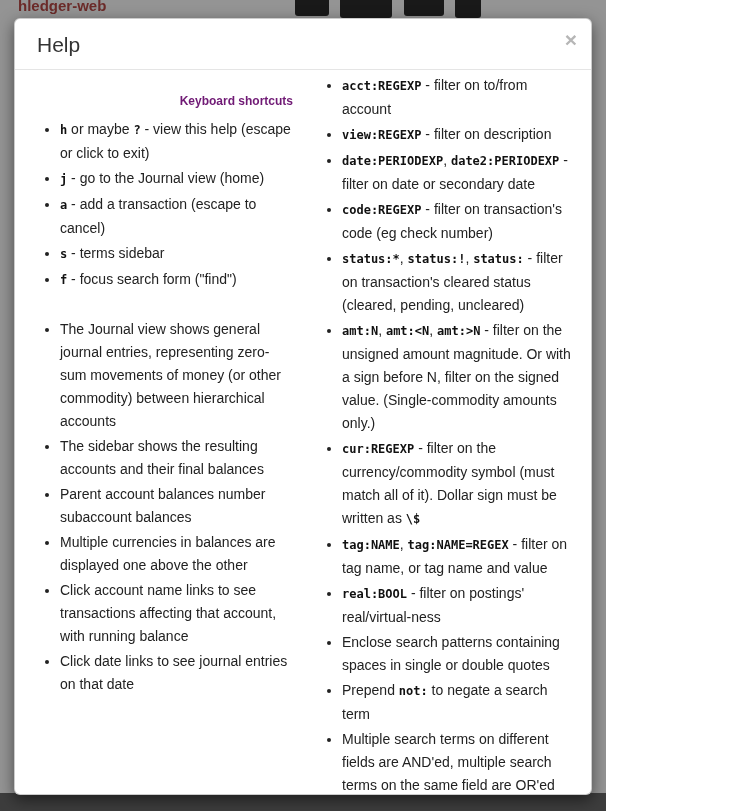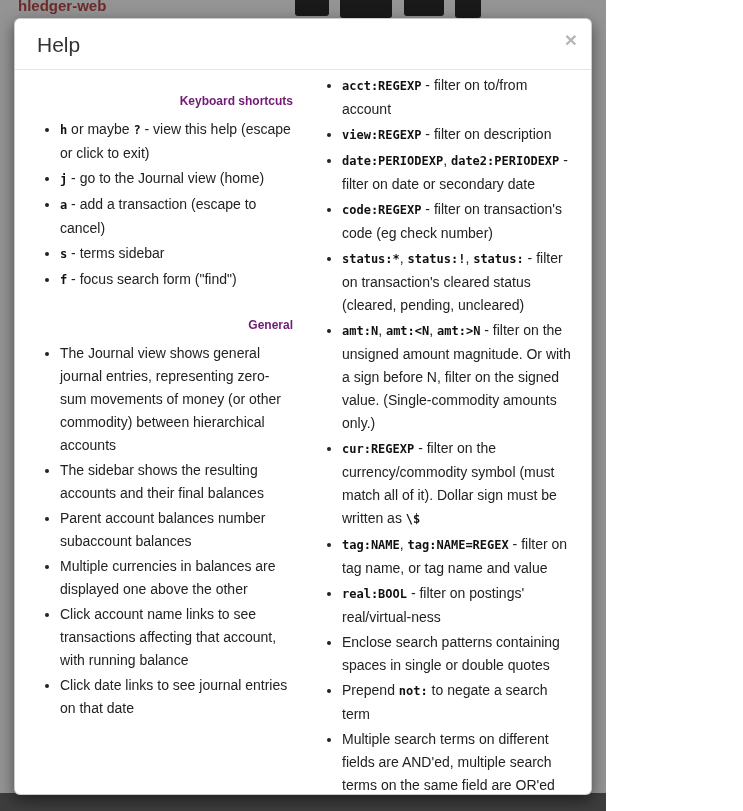--- a/index.html
+++ b/index.html
@@ -97,21 +97,20 @@
       <div class="col">
         <div class="section-heading">Keyboard shortcuts</div>
         <ul class="help-list">
             <li><code>h</code><span> or maybe </span><code>?</code><span> - view this help (escape or click to exit)</span></li>
             <li><code>j</code><span> - go to the Journal view (home)</span></li>
             <li><code>a</code><span> - add a transaction (escape to cancel)</span></li>
             <li><code>s</code><span> - terms sidebar</span></li>
             <li><code>f</code><span> - focus search form ("find")</span></li>
           </ul>
 
-        <div class="section-heading">General</div>
         <ul class="help-list">
             <li><span>The Journal view shows general journal entries, representing zero-sum movements of money (or other commodity) between hierarchical accounts</span></li>
             <li><span>The sidebar shows the resulting accounts and their final balances</span></li>
             <li><span>Parent account balances number subaccount balances</span></li>
             <li><span>Multiple currencies in balances are displayed one above the other</span></li>
             <li><span>Click account name links to see transactions affecting that account, with running balance</span></li>
             <li><span>Click date links to see journal entries on that date</span></li>
           </ul>
       </div>
 

